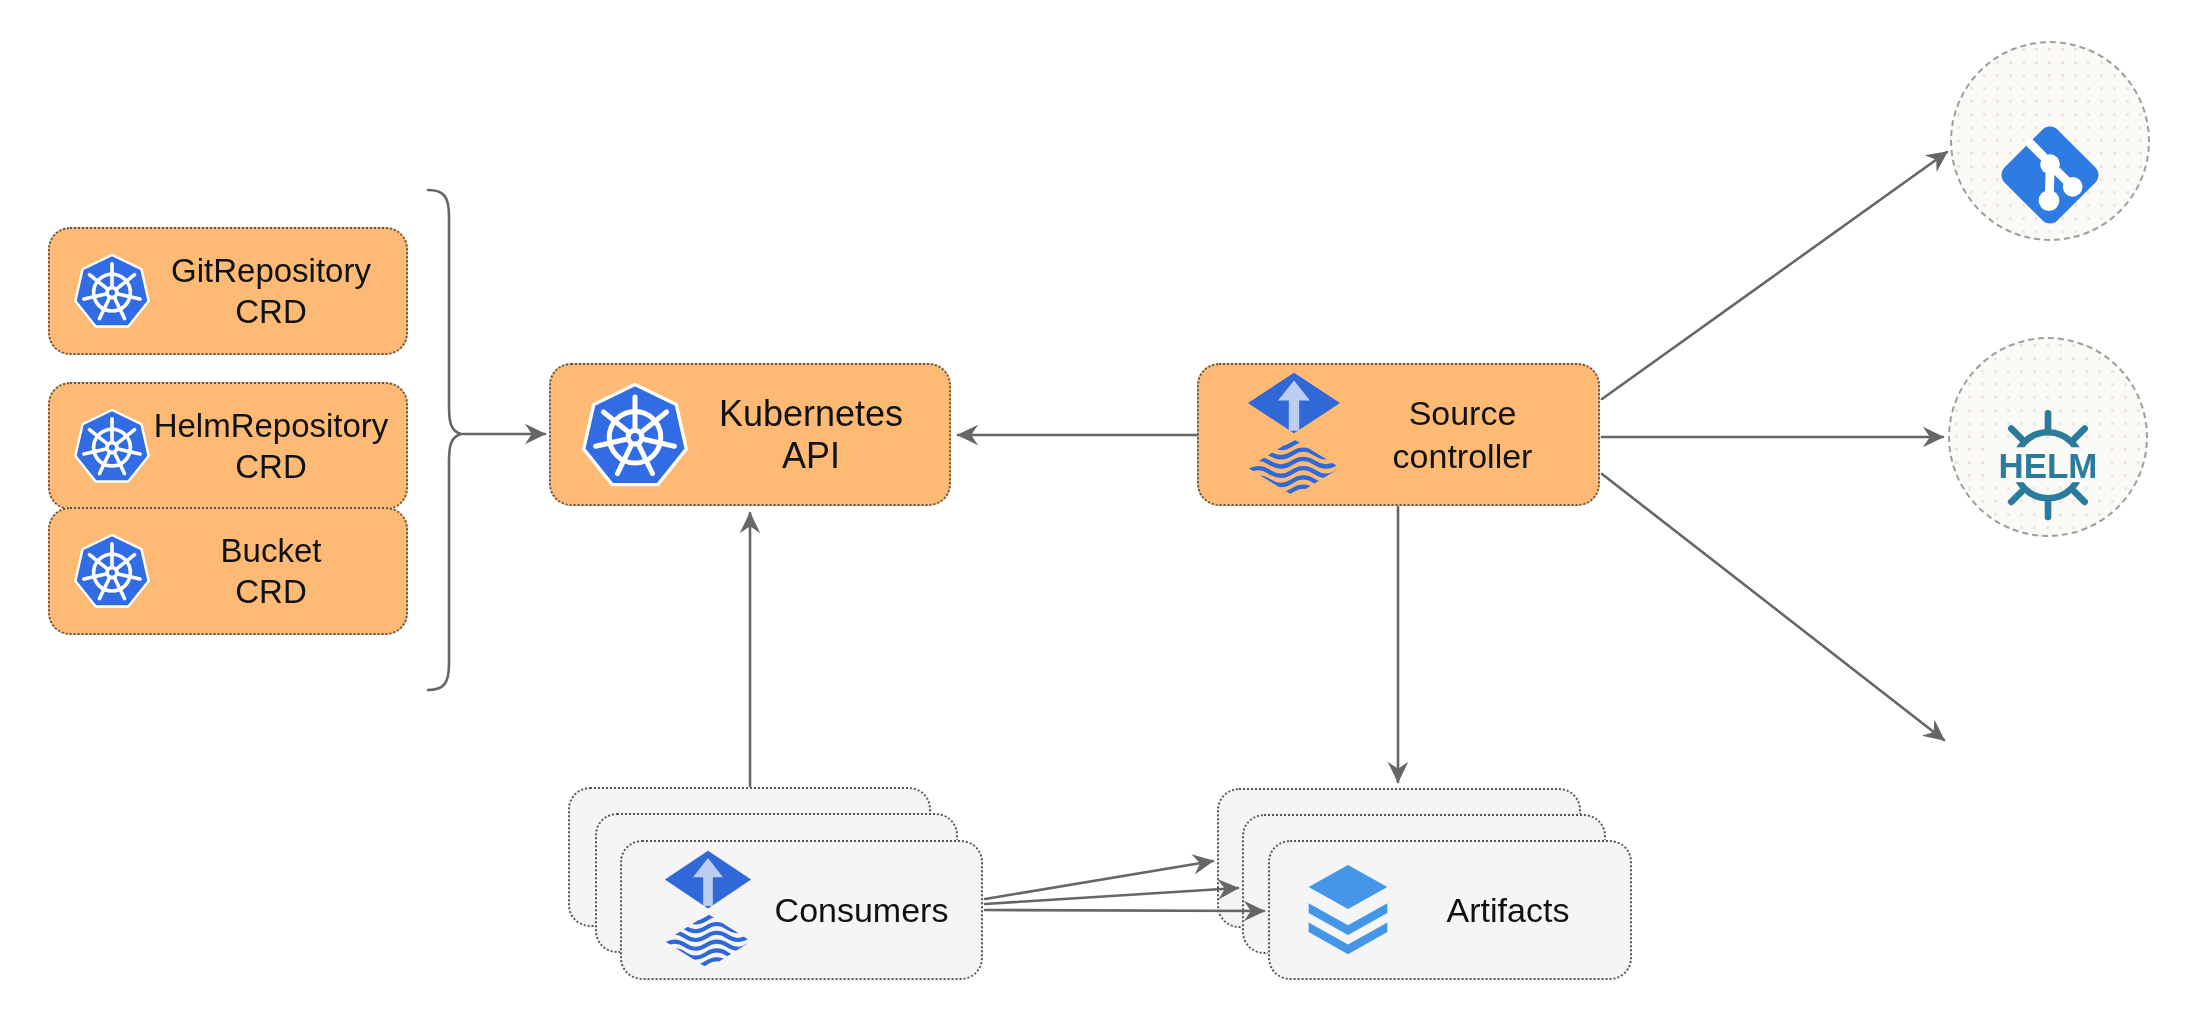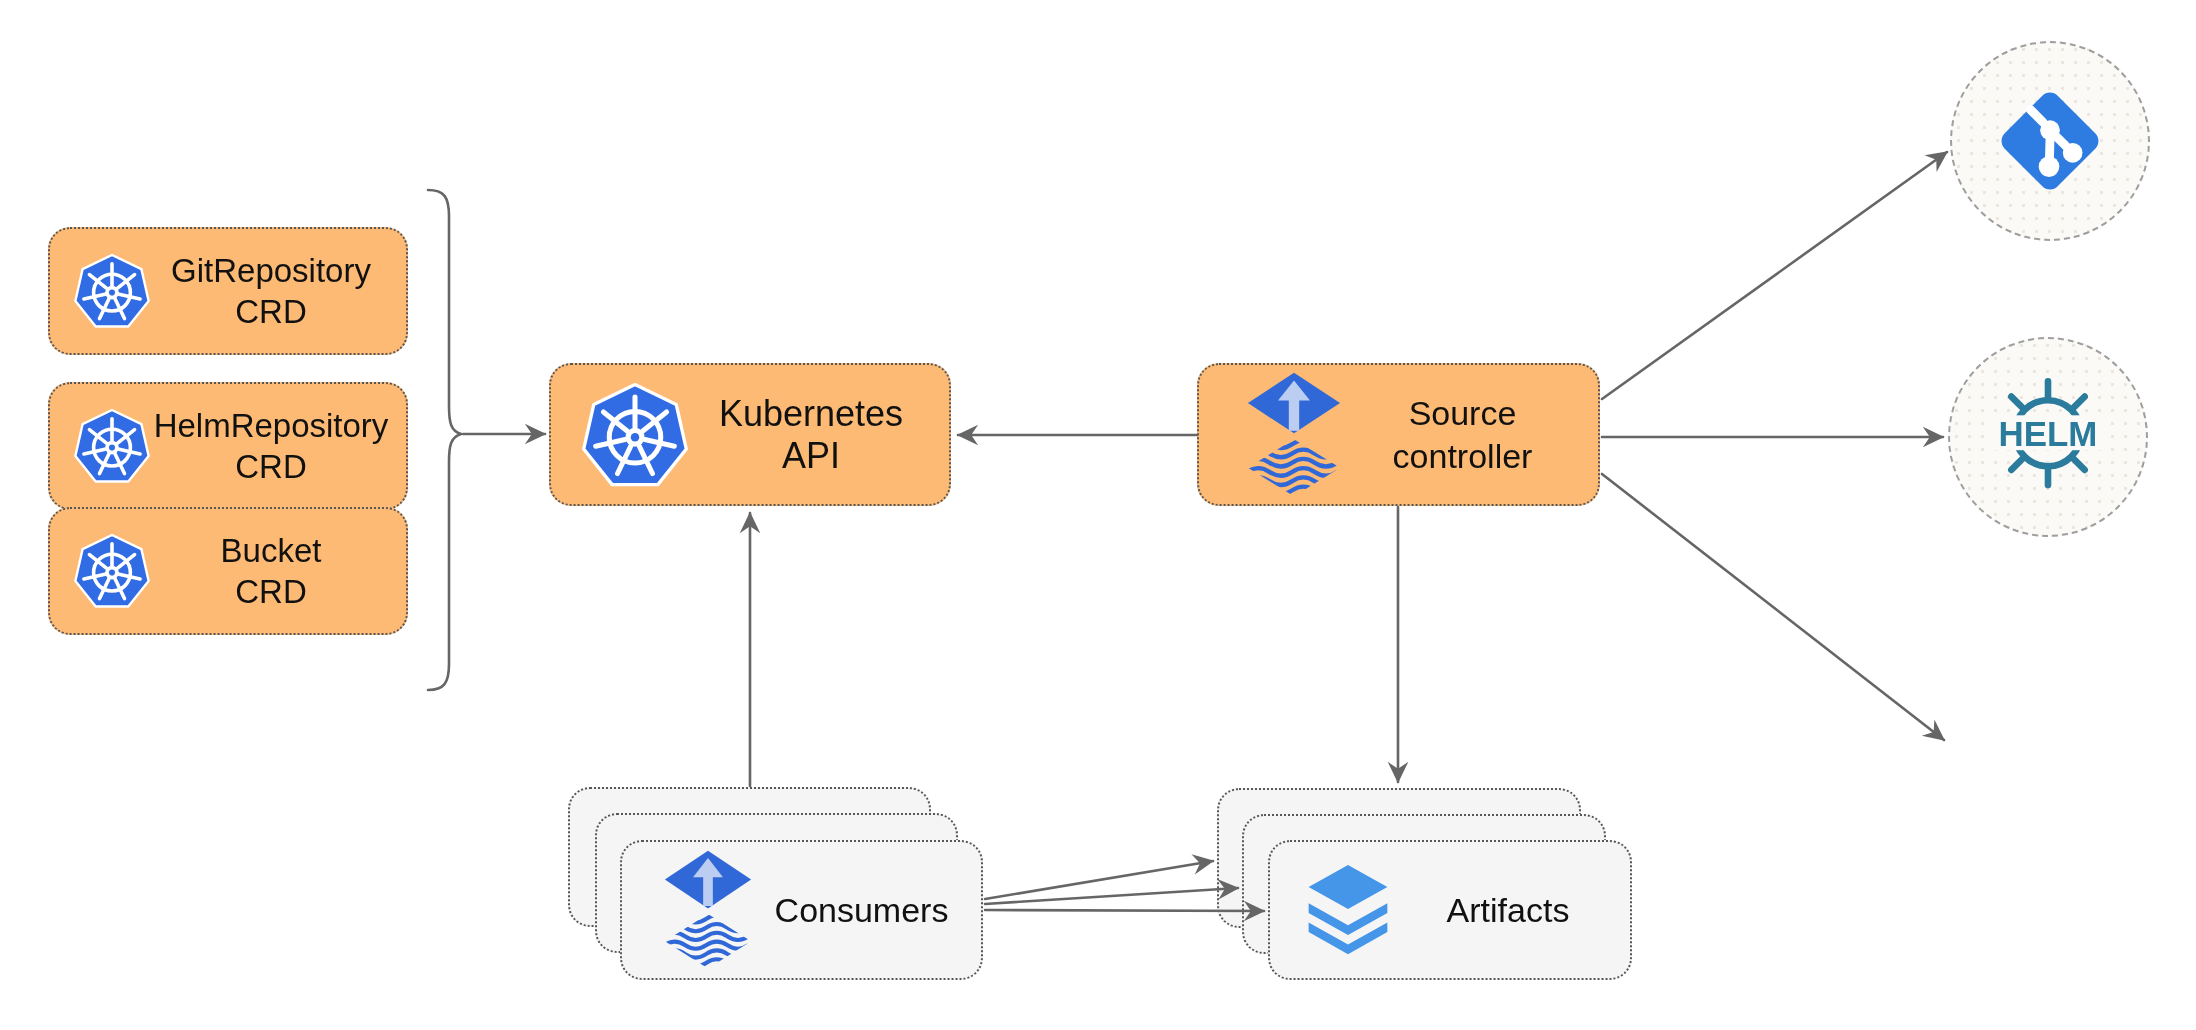--- a/index.html
+++ b/index.html
@@ -33,21 +33,21 @@
   .consumers-front{padding:0 10px 0 42px;}
   .artifacts-front{padding:0 10px 0 30px;align-items:center;}
   .layers-icon{width:96px;height:96px;flex:none;}
   
   .ext{
     position:absolute;box-sizing:border-box;width:200px;height:200px;
     border:2px dashed #9e9e9e;border-radius:50%;
     background-color:#fbfaf7;
     background-image:radial-gradient(circle,#ebe6e0 1.4px,transparent 1.6px);
     background-size:13px 13px;
-    display:flex;align-items:center;justify-content:center;
+    display:flex;align-items:flex-end;justify-content:center;
   }
   .edges{position:absolute;left:0;top:0;z-index:40;pointer-events:none;}
 </style>
 </head>
 <body>
 
 <div class="canvas">
 
   <svg class="edges" width="2196" height="1030" viewBox="0 0 2196 1030">
     <defs>

